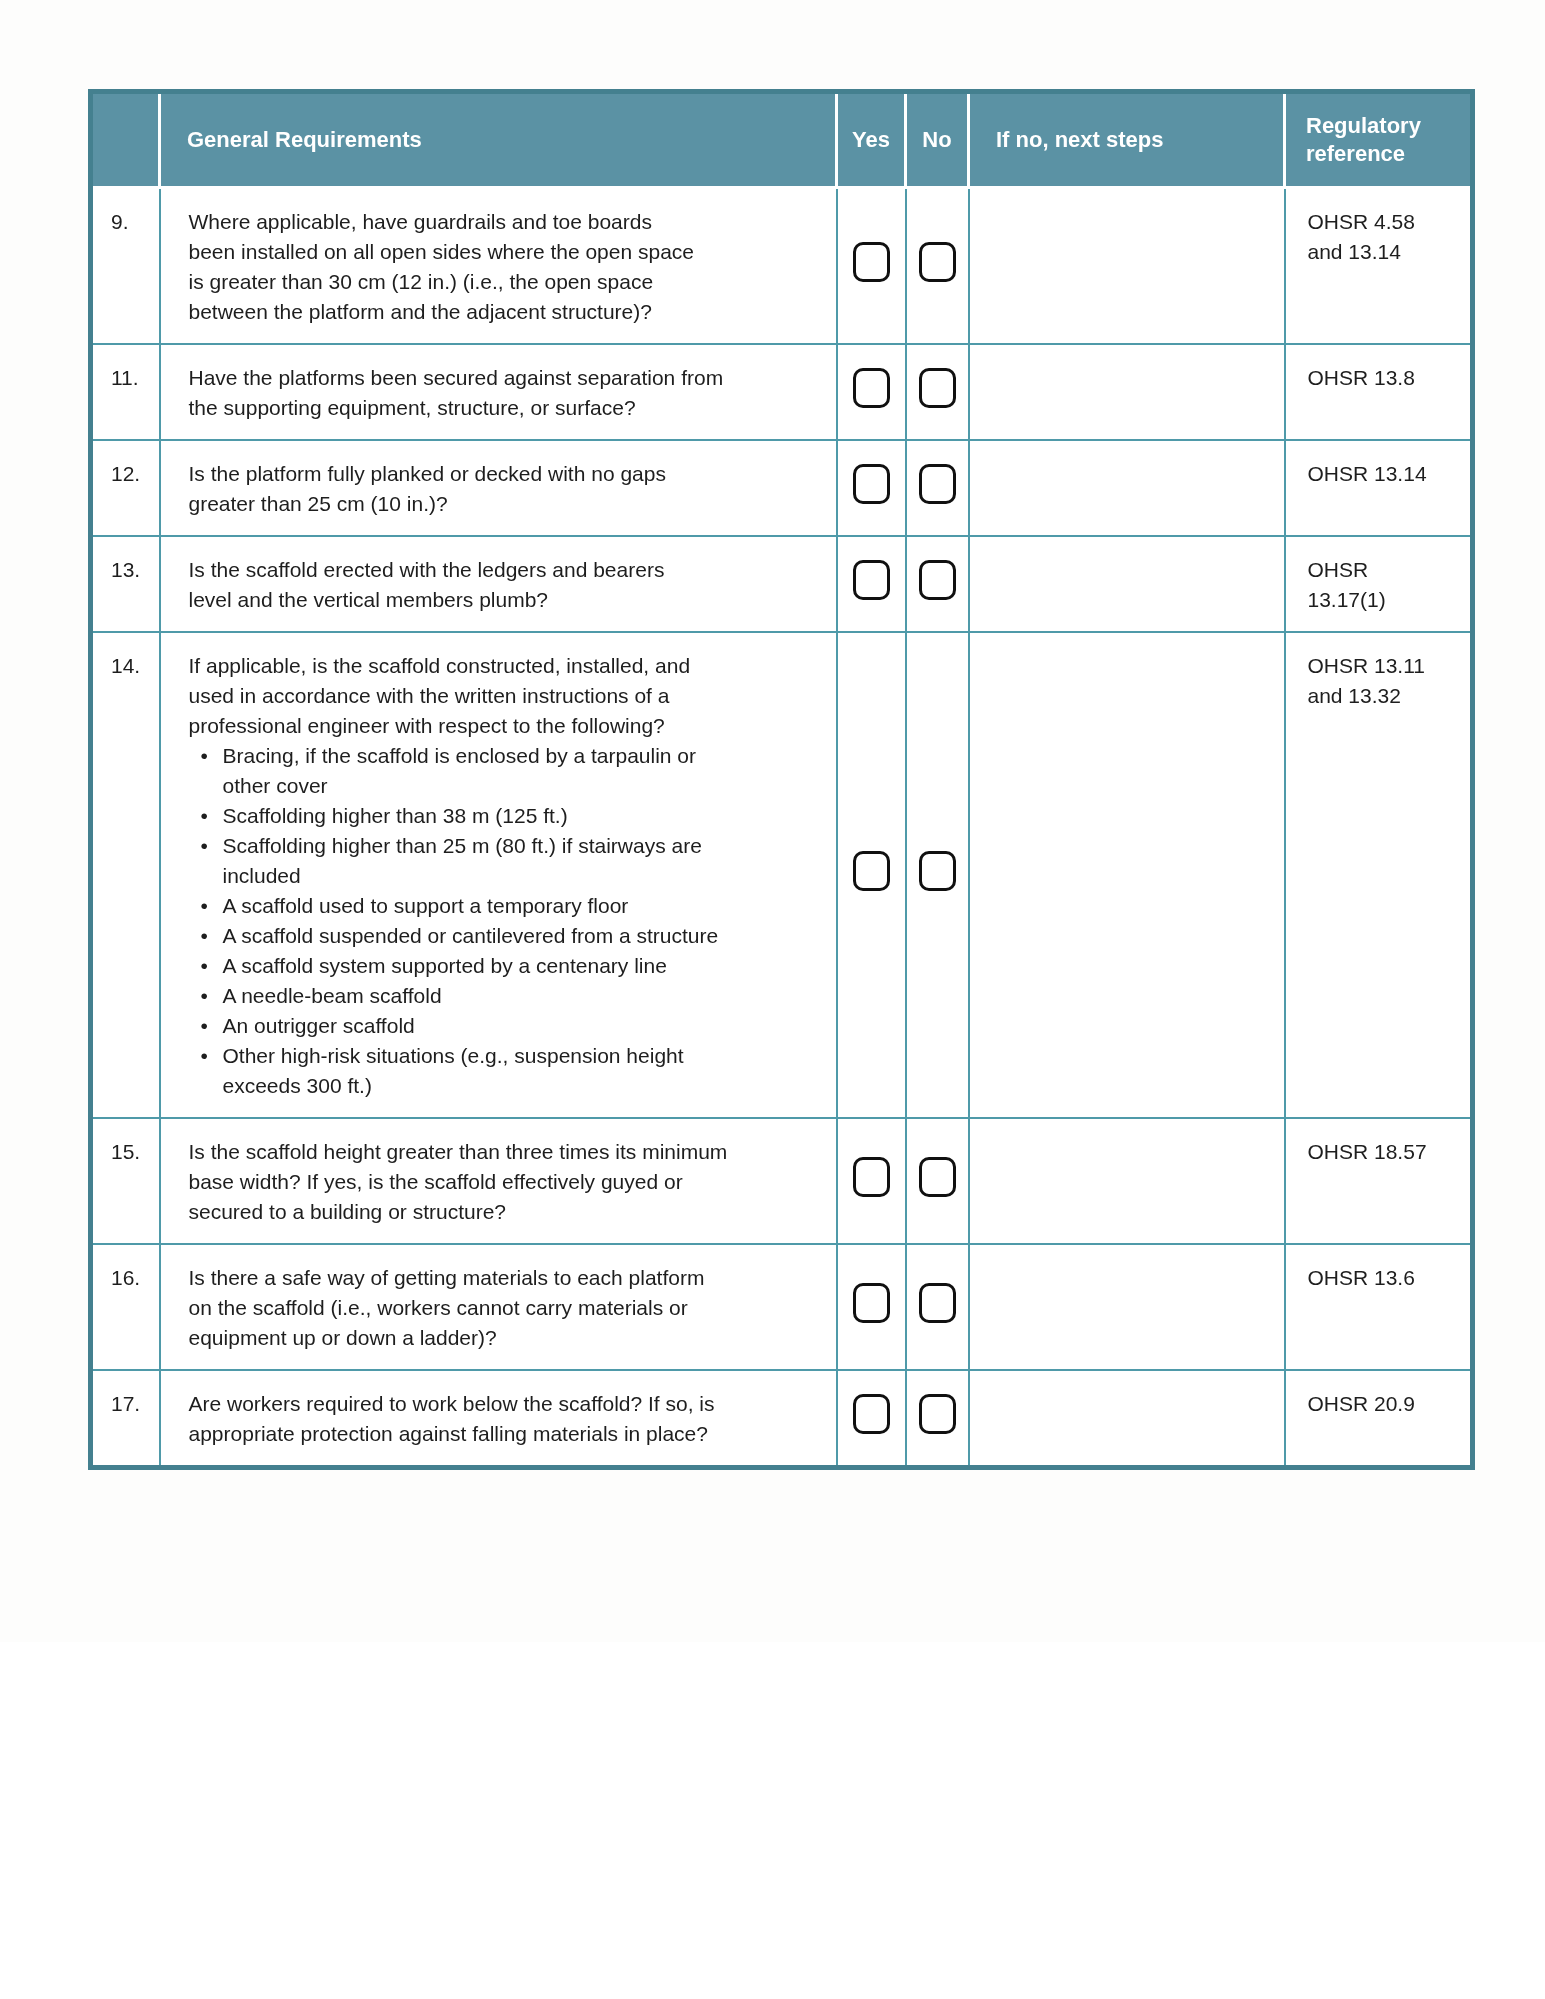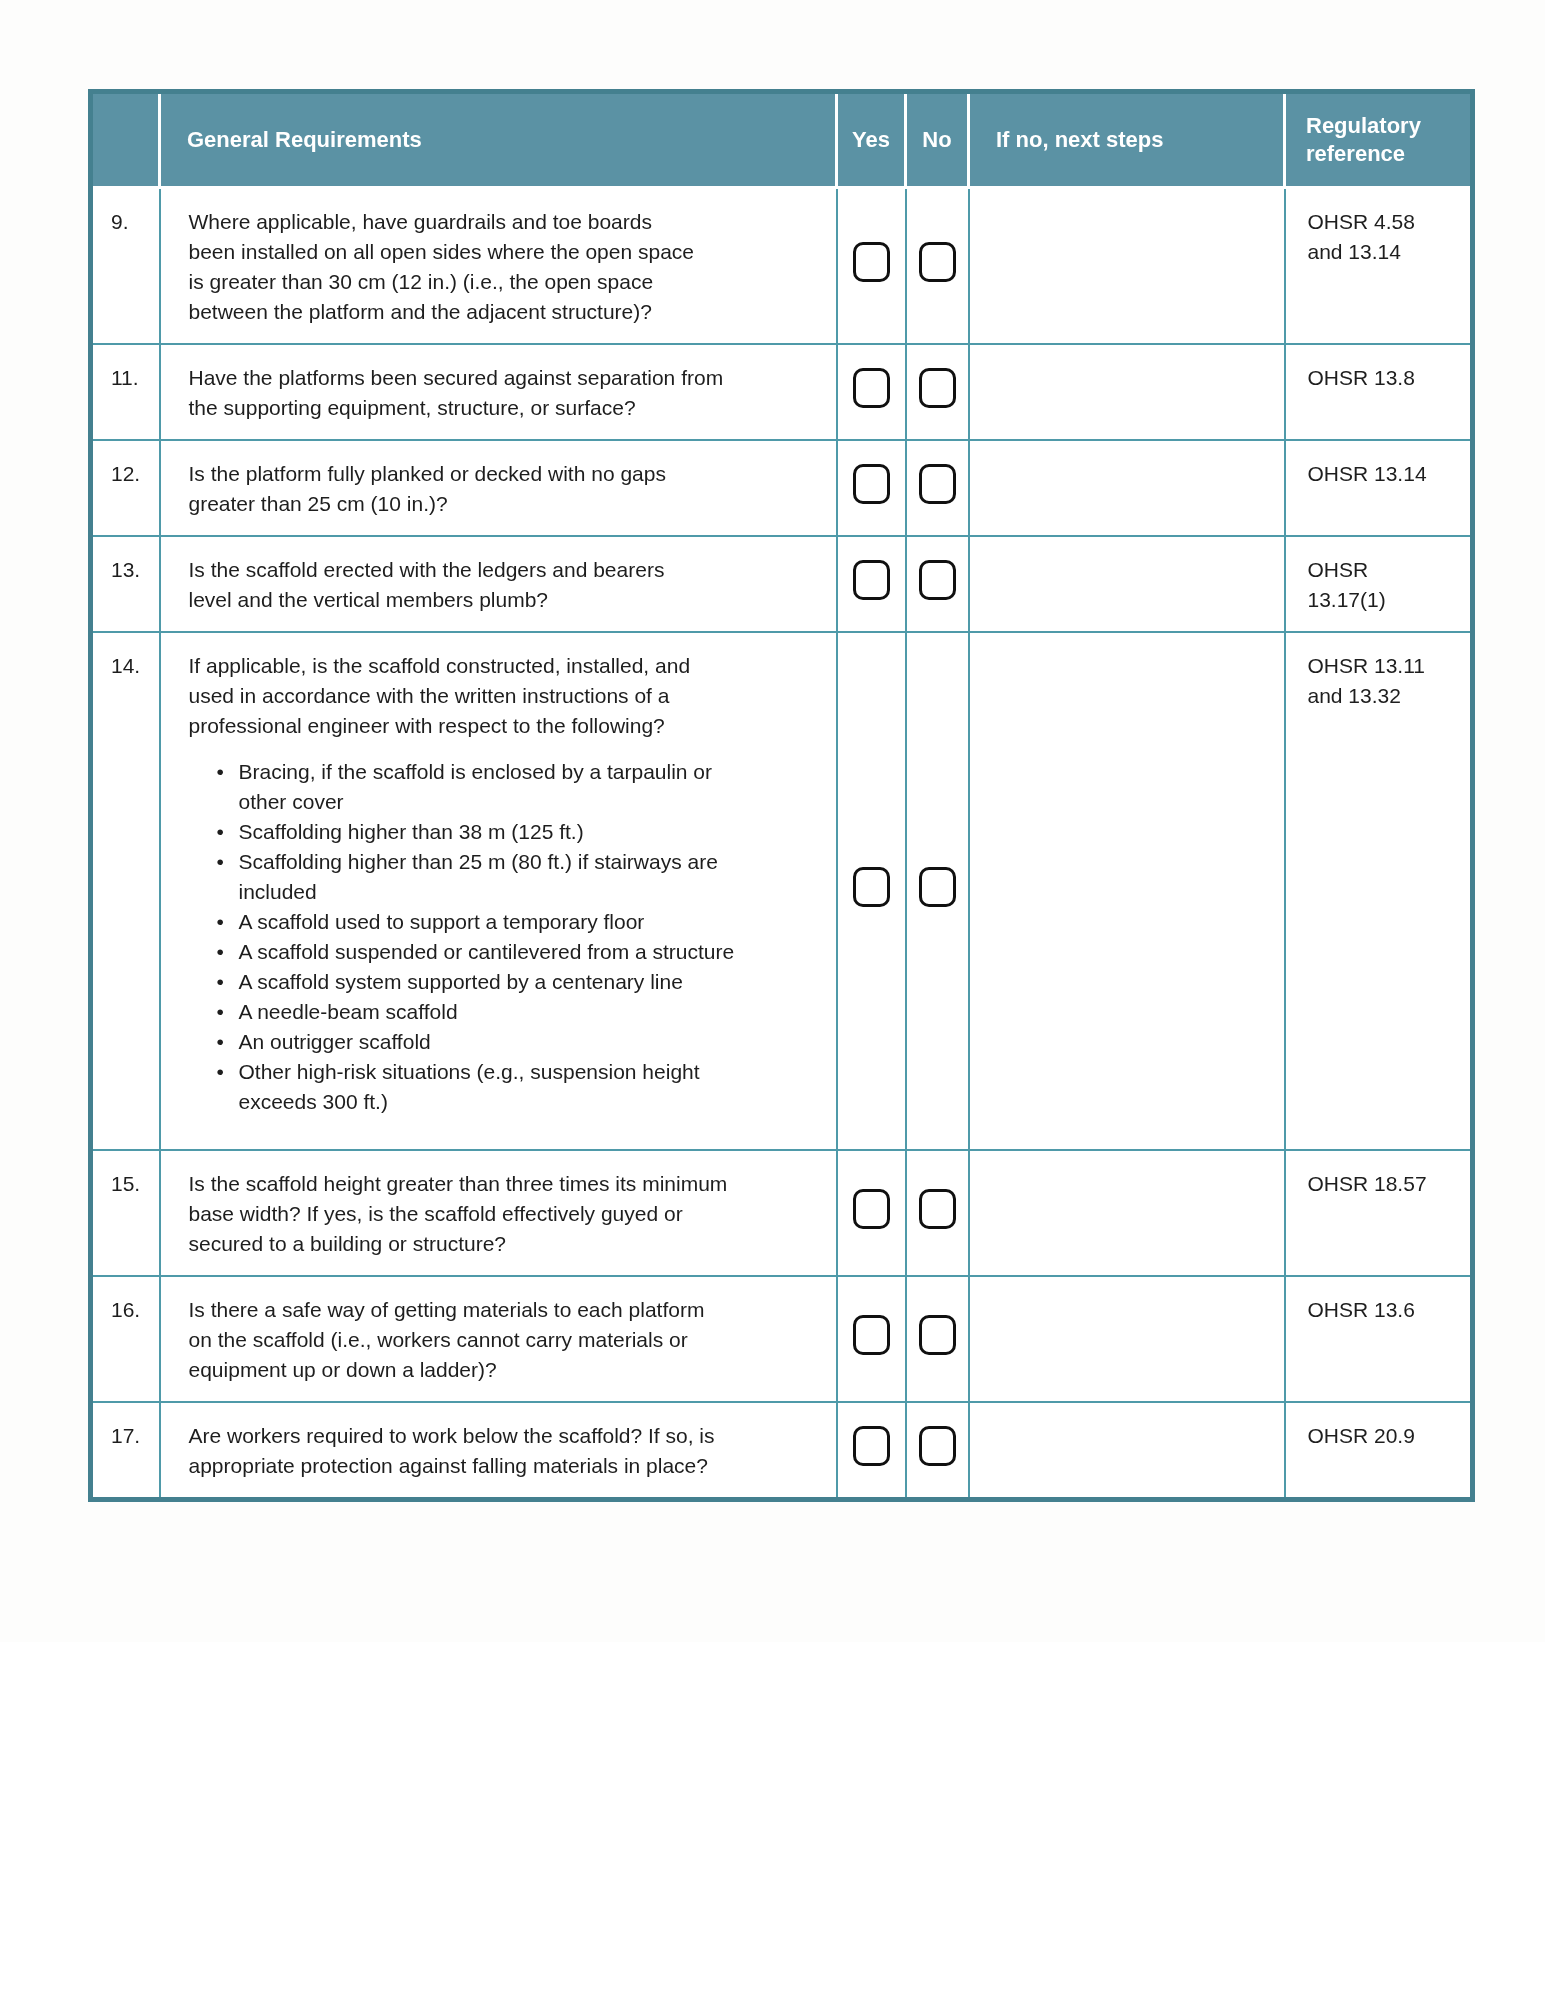--- a/index.html
+++ b/index.html
@@ -22,21 +22,21 @@
   th.center { text-align:center; padding:18px 4px; }
   th.refh { padding-left:20px; padding-right:10px; }
   th:last-child { border-right:none; }
   td.cell {
     border:2px solid var(--grid, #4f9aa9); vertical-align:top;
     font-size:21px; line-height:30px; background:#ffffff;
   }
   td.num { padding:18px 4px 14px 18px; }
   td.q   { padding:18px 18px 16px 28px; }
   .qtext { white-space:pre-line; }
-  ul.bullets { list-style:none; margin:16px; padding:0; }
+  ul.bullets { list-style:none; margin:0; padding:0; }
   ul.bullets li { position:relative; padding-left:34px; white-space:pre-line; }
   ul.bullets li::before { content:"\2022"; position:absolute; left:12px; top:0; }
   td.chk { vertical-align:middle; text-align:center; }
   .checkbox {
     display:inline-block; width:37px; height:40px; background:#ffffff;
     border:3.5px solid #101010; border-radius:10px;
   }
   td.next { padding:18px 12px; }
   td.ref { padding:18px 8px 16px 22px; white-space:pre-line; }
   .footer-rule {

